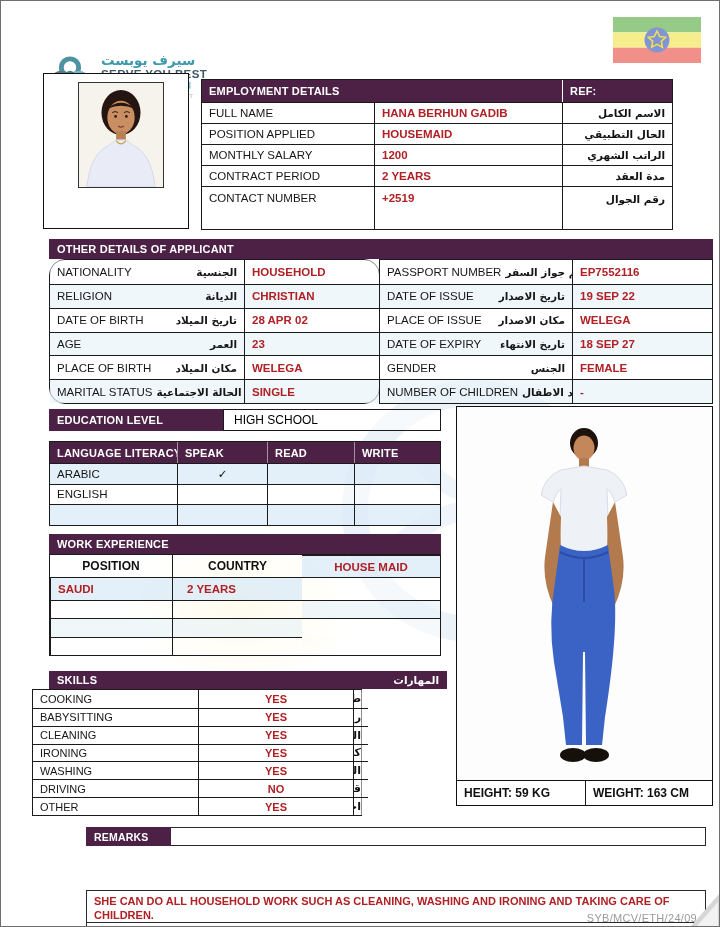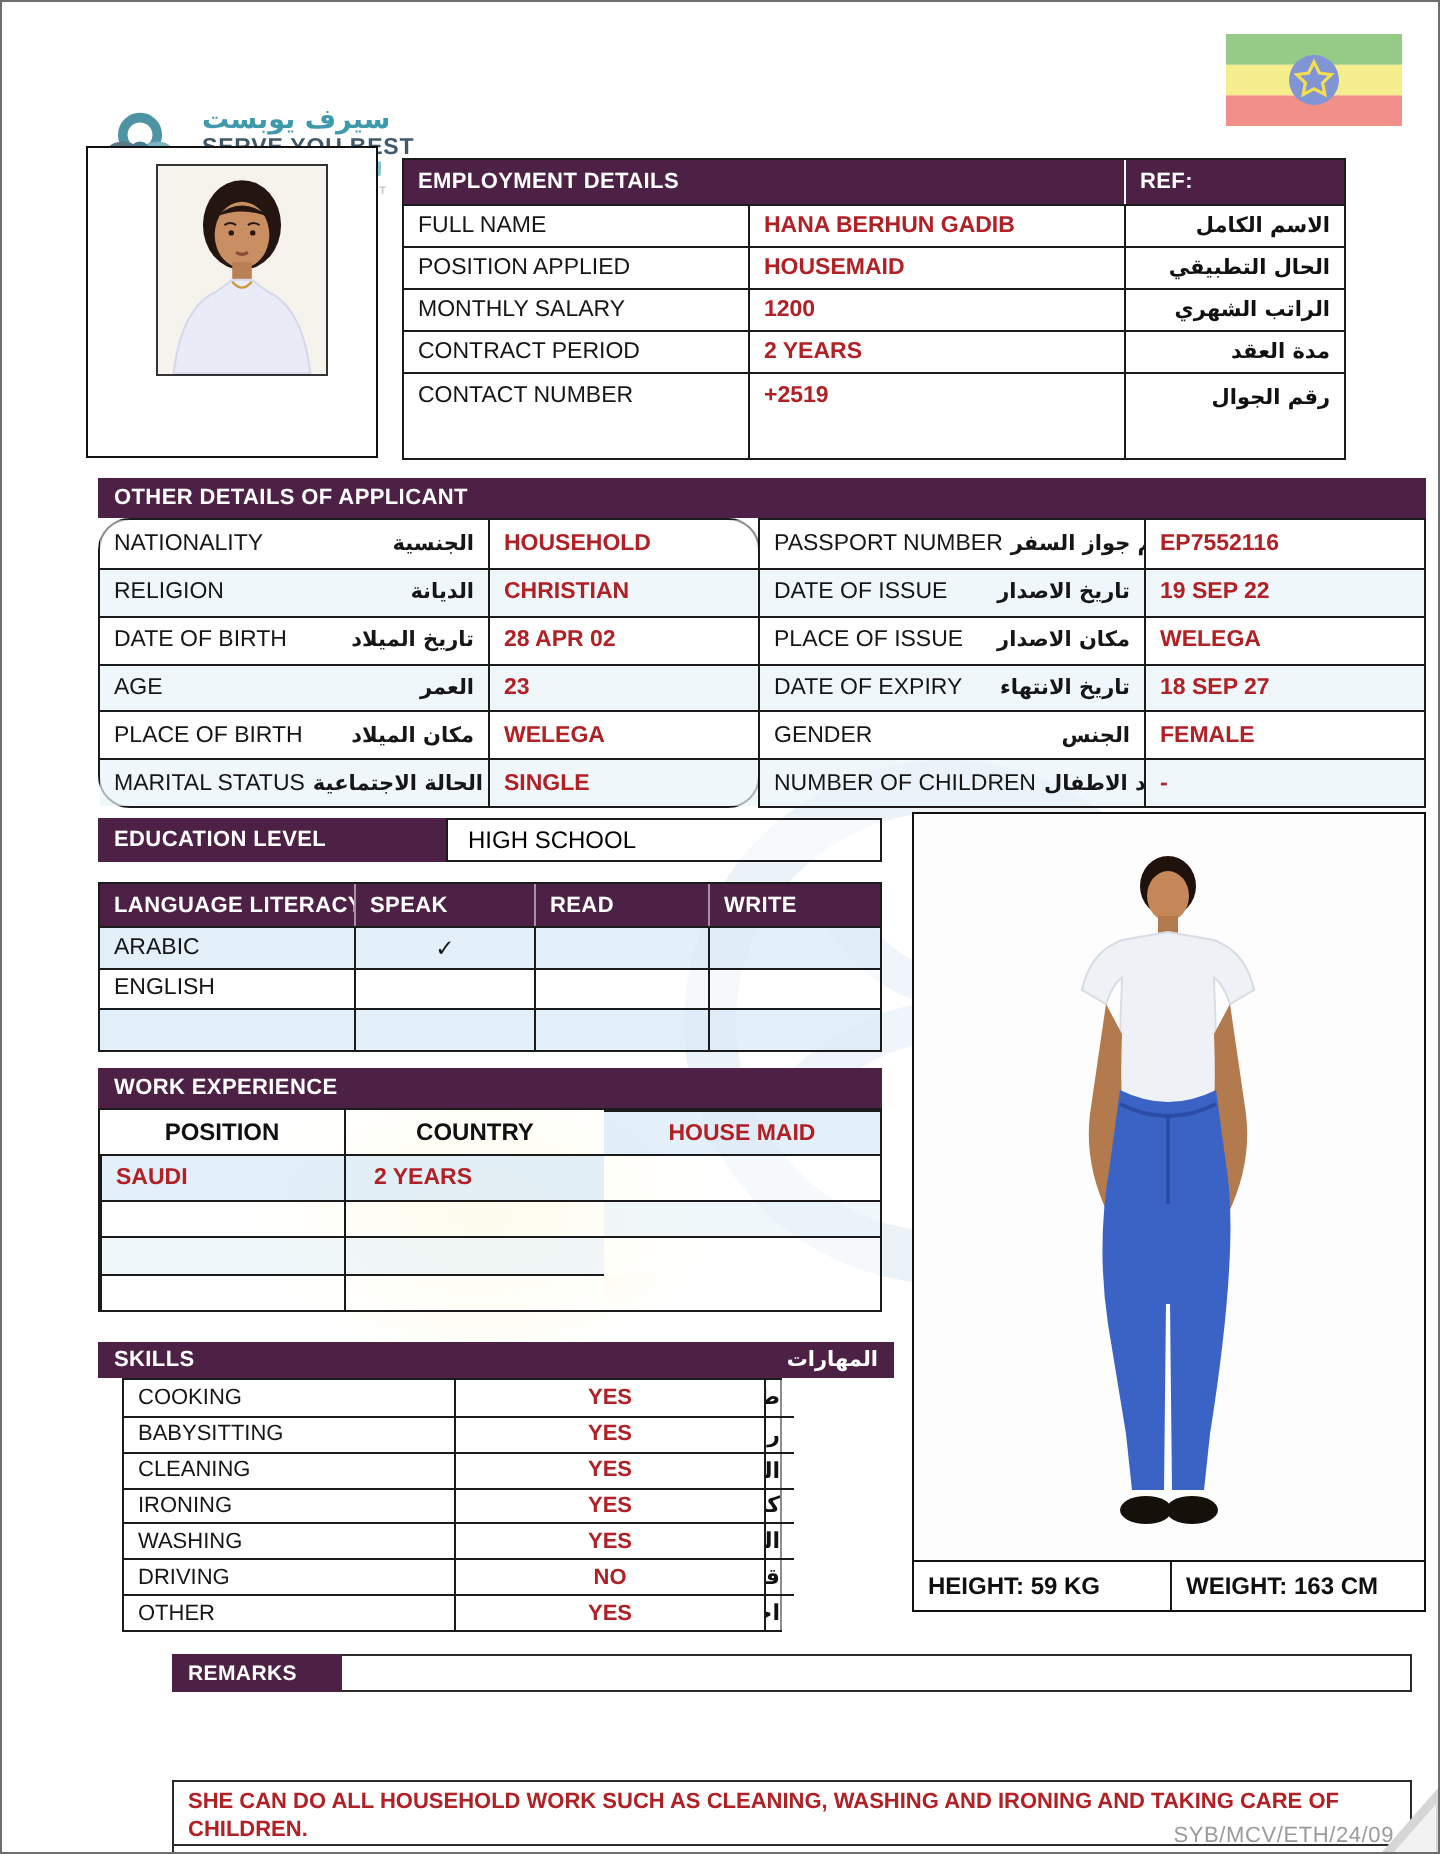--- a/index.html
+++ b/index.html
@@ -75,21 +75,21 @@
           grid-template-columns:127px 90px 87px 1fr;
           grid-template-rows:21px 1fr 1fr 1fr;}
 
   .we-bar{left:48px;top:533px;width:392px;height:20px;}
   .t-we{left:48px;top:553px;width:392px;height:102px;
         grid-template-columns:122px 130px 1fr;
         grid-template-rows:22px 23px 1fr 1fr 1fr;}
   .hcell{font-size:12px;font-weight:600;color:#101010;justify-content:center;}
 
   .sk-bar{left:48px;top:670px;width:398px;height:18px;}
-  .t-sk{left:60px;top:688px;width:330px;height:127px;
+  .t-sk{left:31px;top:688px;width:330px;height:127px;
         grid-template-columns:165px 155px 1fr;
         grid-template-rows:repeat(7,1fr);}
   .t-sk .c{font-size:11px;}
 
   .photo-panel{left:455px;top:405px;width:257px;height:400px;border:1.6px solid #111;background:#fdfdfd;}
   .hw-row{position:absolute;left:0;right:0;bottom:0;height:25px;border-top:1.3px solid #111;
           display:grid;grid-template-columns:128px 1fr;background:#fff;}
   .hw-row .c{font-size:12px;font-weight:700;color:#101010;}
 
   .rm-bar{left:85px;top:826px;width:85px;height:19px;font-size:10.5px;}

